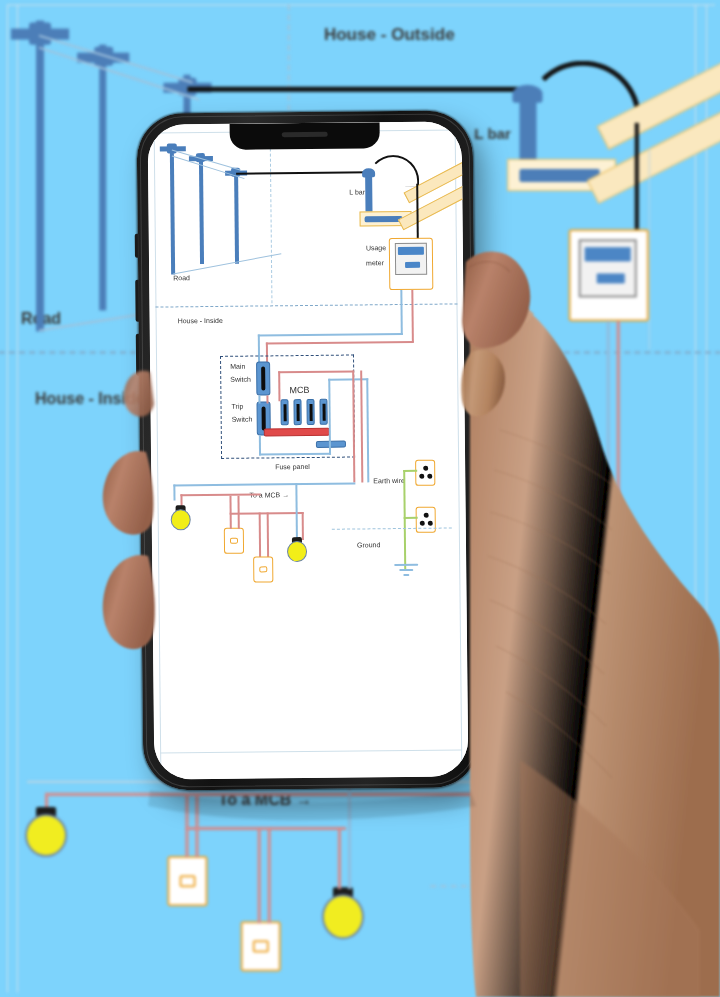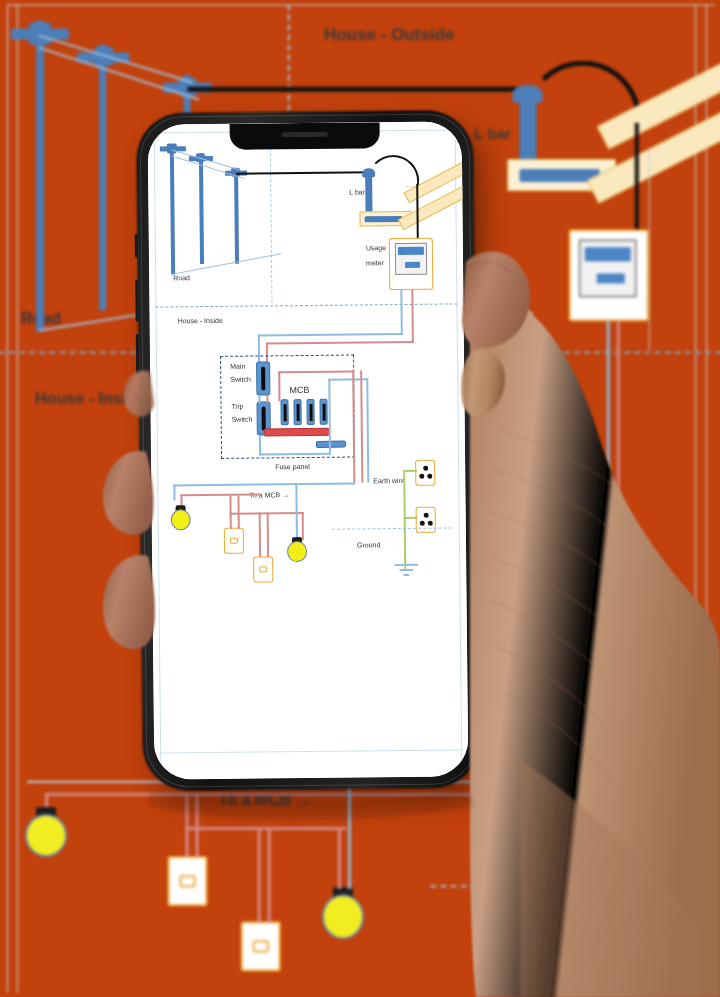--- a/index.html
+++ b/index.html
@@ -1,19 +1,19 @@
 <!DOCTYPE html>
 <html><head>
 <meta charset="utf-8">
 <style>
   * { margin:0; padding:0; box-sizing:border-box; }
   html,body { width:720px; height:997px; overflow:hidden; background:#ffffff;
     font-family:"Liberation Sans", sans-serif; }
 
-  #stage { position:relative; width:720px; height:997px; overflow:hidden; background:#c2410c; }
+  #stage { position:relative; width:720px; height:997px; overflow:hidden; background:#7dd3fc; }
 
   
   #bg {
     position:absolute; inset:0;
     filter: blur(1.6px) saturate(0.96);
     transform: scale(1.003);
   }
   #bg .lbl { position:absolute; color:#3a3a3a; font-weight:700; white-space:nowrap; }
 
   

